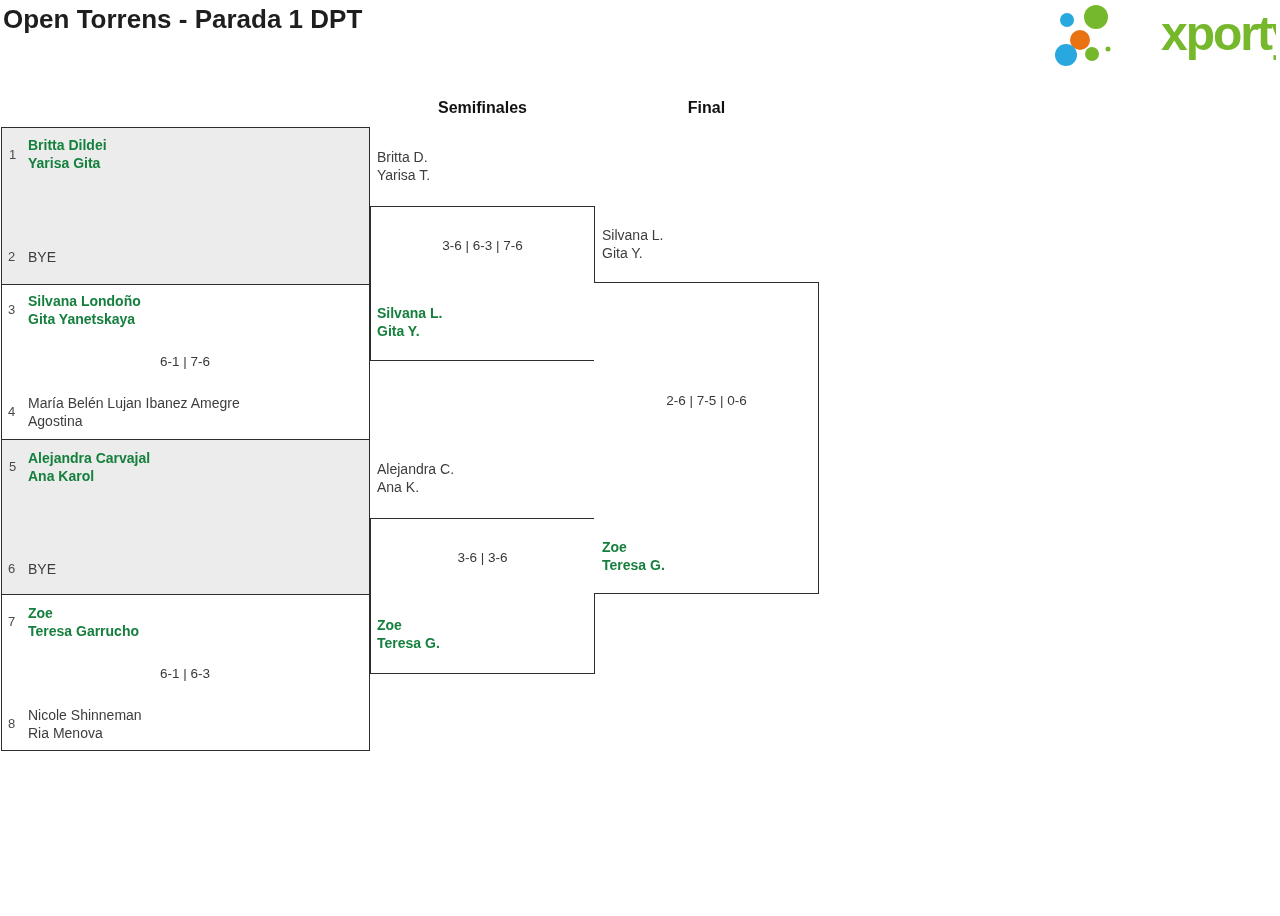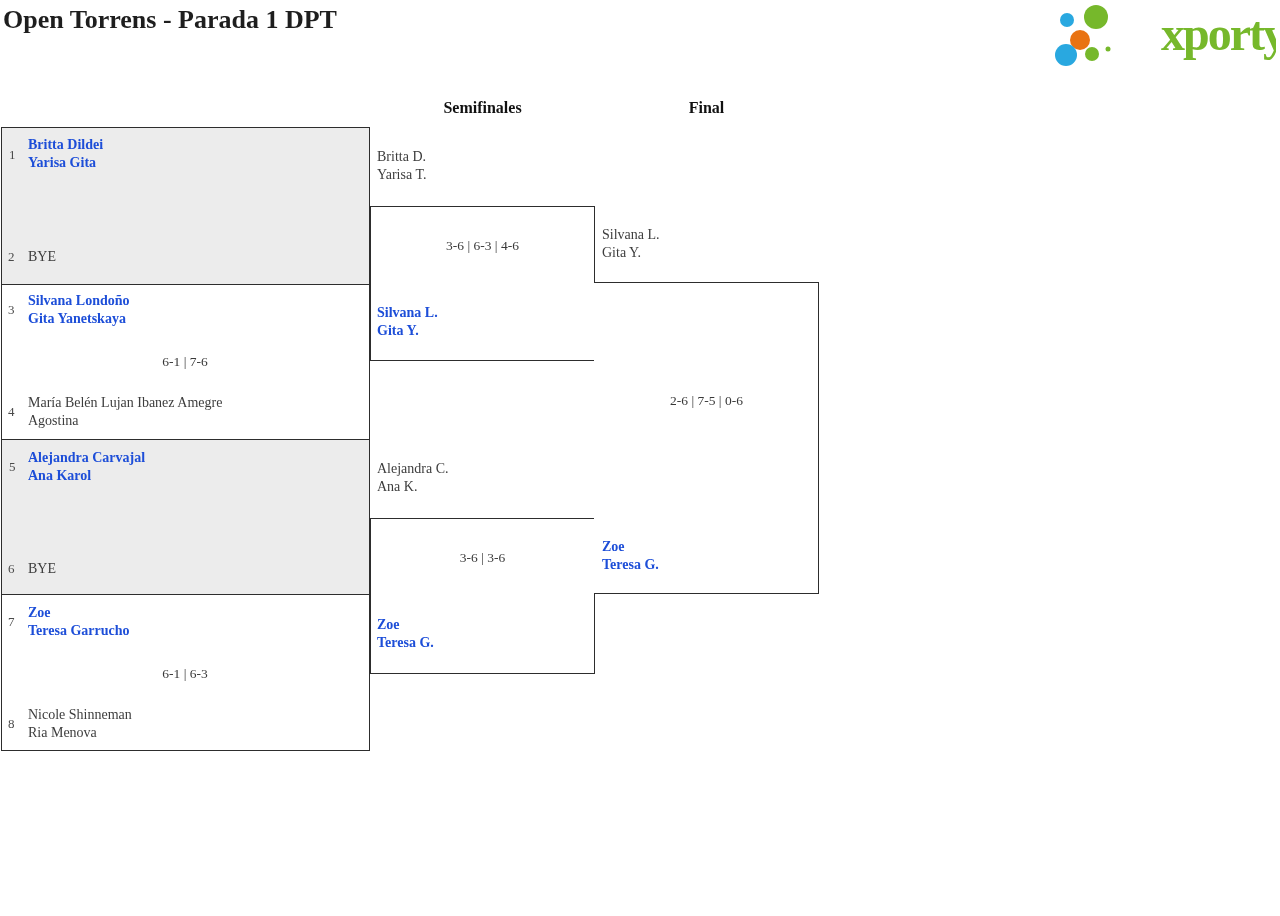--- a/index.html
+++ b/index.html
@@ -1,21 +1,21 @@
 <!DOCTYPE html>
 <html><head>
 <meta charset="utf-8">
 <style>
   * { margin:0; padding:0; box-sizing:border-box; }
   html,body { background:#ffffff; }
   .page {
     position:relative;
     width:1276px; height:916px;
     background:#ffffff;
-    font-family:Liberation Serif, serif;
+    font-family:Liberation Sans, sans-serif;
     overflow:hidden;
   }
   .abs { position:absolute; }
   .title-line {
     font-size:26px; font-weight:700; color:#1e1e1e;
     line-height:33px; white-space:nowrap;
   }
   .round-header {
     font-size:16px; font-weight:700; color:#111;
     text-align:center; line-height:19px;
@@ -25,21 +25,21 @@
     background:#ffffff;
   }
   .match-box.shaded { background:#ececec; }
   .match-box.open-left { border-left:none; }
   .seed {
     font-size:13px; color:#4a4a4a; line-height:18px;
   }
   .nm {
     font-size:14px; color:#3d3d3d; line-height:18px; white-space:nowrap;
   }
-  .nm.winner { font-weight:700; color:#1d4ed8; }
+  .nm.winner { font-weight:700; color:#15803d; }
   .score {
     font-size:13.5px; color:#383838; text-align:center; line-height:18px;
   }
   .brand-text {
     font-size:48px; font-weight:700; letter-spacing:-2px;
     color:#76b82b; line-height:48px; white-space:nowrap;
   }
 </style>
 </head>
 <body>
@@ -96,21 +96,21 @@
   <div class="abs seed" style="left:8px; top:613px;">7</div>
   <div class="abs nm winner" style="left:28px; top:604px;">Zoe</div>
   <div class="abs nm winner" style="left:28px; top:622px;">Teresa Garrucho</div>
   <div class="abs score" style="left:1px; top:665px; width:368px;">6-1 | 6-3</div>
   <div class="abs seed" style="left:8px; top:715px;">8</div>
   <div class="abs nm" style="left:28px; top:706px;">Nicole Shinneman</div>
   <div class="abs nm" style="left:28px; top:724px;">Ria Menova</div>
 
   <div class="abs nm" style="left:377px; top:148px;">Britta D.</div>
   <div class="abs nm" style="left:377px; top:166px;">Yarisa T.</div>
-  <div class="abs score" style="left:370px; top:237px; width:225px;">3-6 | 6-3 | 4-6</div>
+  <div class="abs score" style="left:370px; top:237px; width:225px;">3-6 | 6-3 | 7-6</div>
   <div class="abs nm winner" style="left:377px; top:304px;">Silvana L.</div>
   <div class="abs nm winner" style="left:377px; top:322px;">Gita Y.</div>
 
   <div class="abs nm" style="left:377px; top:460px;">Alejandra C.</div>
   <div class="abs nm" style="left:377px; top:478px;">Ana K.</div>
   <div class="abs score" style="left:370px; top:549px; width:225px;">3-6 | 3-6</div>
   <div class="abs nm winner" style="left:377px; top:616px;">Zoe</div>
   <div class="abs nm winner" style="left:377px; top:634px;">Teresa G.</div>
 
   <div class="abs nm" style="left:602px; top:226px;">Silvana L.</div>

